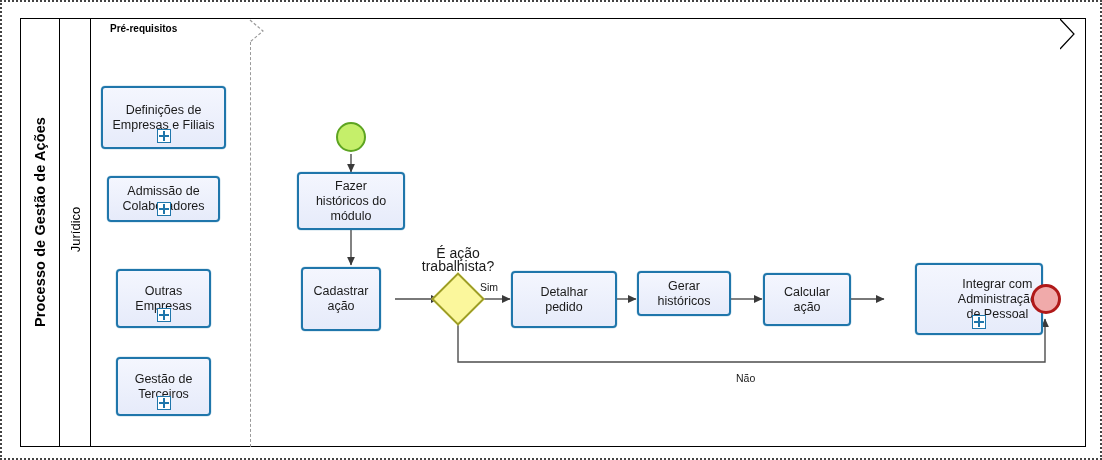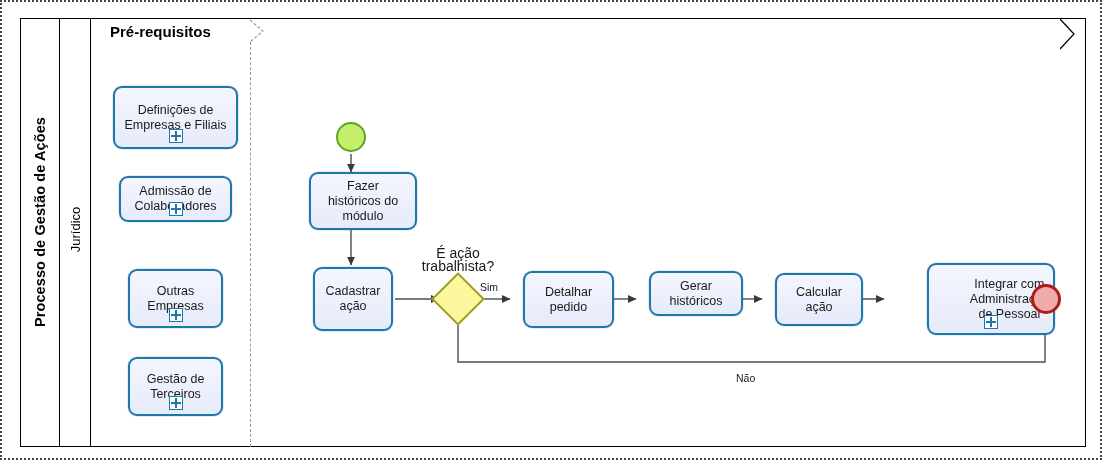--- a/index.html
+++ b/index.html
@@ -70,21 +70,21 @@
     transform: rotate(-90deg);
     font-size: 13px;
     color: #000000;
     white-space: nowrap;
   }
   
   .phase-label {
     position: absolute;
     left: 108px;
     top: 21px;
-    font-size: 15px;
+    font-size: 10px;
     font-weight: bold;
     color: #000000;
     white-space: nowrap;
   }
   .phase-divider {
     position: absolute;
     left: 248px;
     top: 40px;
     width: 0;
     height: 405px;
@@ -103,27 +103,26 @@
     top: 16px;
     width: 28px;
     height: 32px;
   }
   
   .task {
     position: absolute;
     box-sizing: border-box;
     background: linear-gradient(180deg, #f4f6fe 0%, #e6ebfa 100%);
     border: 2px solid #1f76ab;
-    border-radius: 9px;
+    border-radius: 4px;
     box-shadow: 0 0 0 0.5px rgba(31,118,171,0.25);
     display: flex;
     flex-direction: column;
     align-items: center;
     justify-content: center;
-    margin-left: 12px;
   }
   .task-label {
     font-size: 12.5px;
     line-height: 15px;
     color: #1a1a1a;
     text-align: center;
     padding: 0 4px;
     white-space: pre-line;
   }
   .subprocess-marker {
@@ -301,21 +300,21 @@
 
   <div class="gateway" style="left:437px; top:278px;"></div>
 
   <div class="gateway-label" style="left:406px; top:245px; width:100px;">É ação
 trabalhista?</div>
 
   <div class="flow-label" style="left:478px; top:279px;">Sim</div>
 
   <div class="flow-label" style="left:734px; top:370px;">Não</div>
 
-  <div class="task" style="left:509px; top:269px; width:91px; height:57px;">
+  <div class="task" style="left:509px; top:269px; width:106px; height:57px;">
     <div class="task-label">Detalhar
 pedido</div>
   </div>
 
   <div class="task" style="left:635px; top:269px; width:94px; height:45px;">
     <div class="task-label">Gerar
 históricos</div>
   </div>
 
   <div class="task" style="left:761px; top:271px; width:88px; height:53px;">

